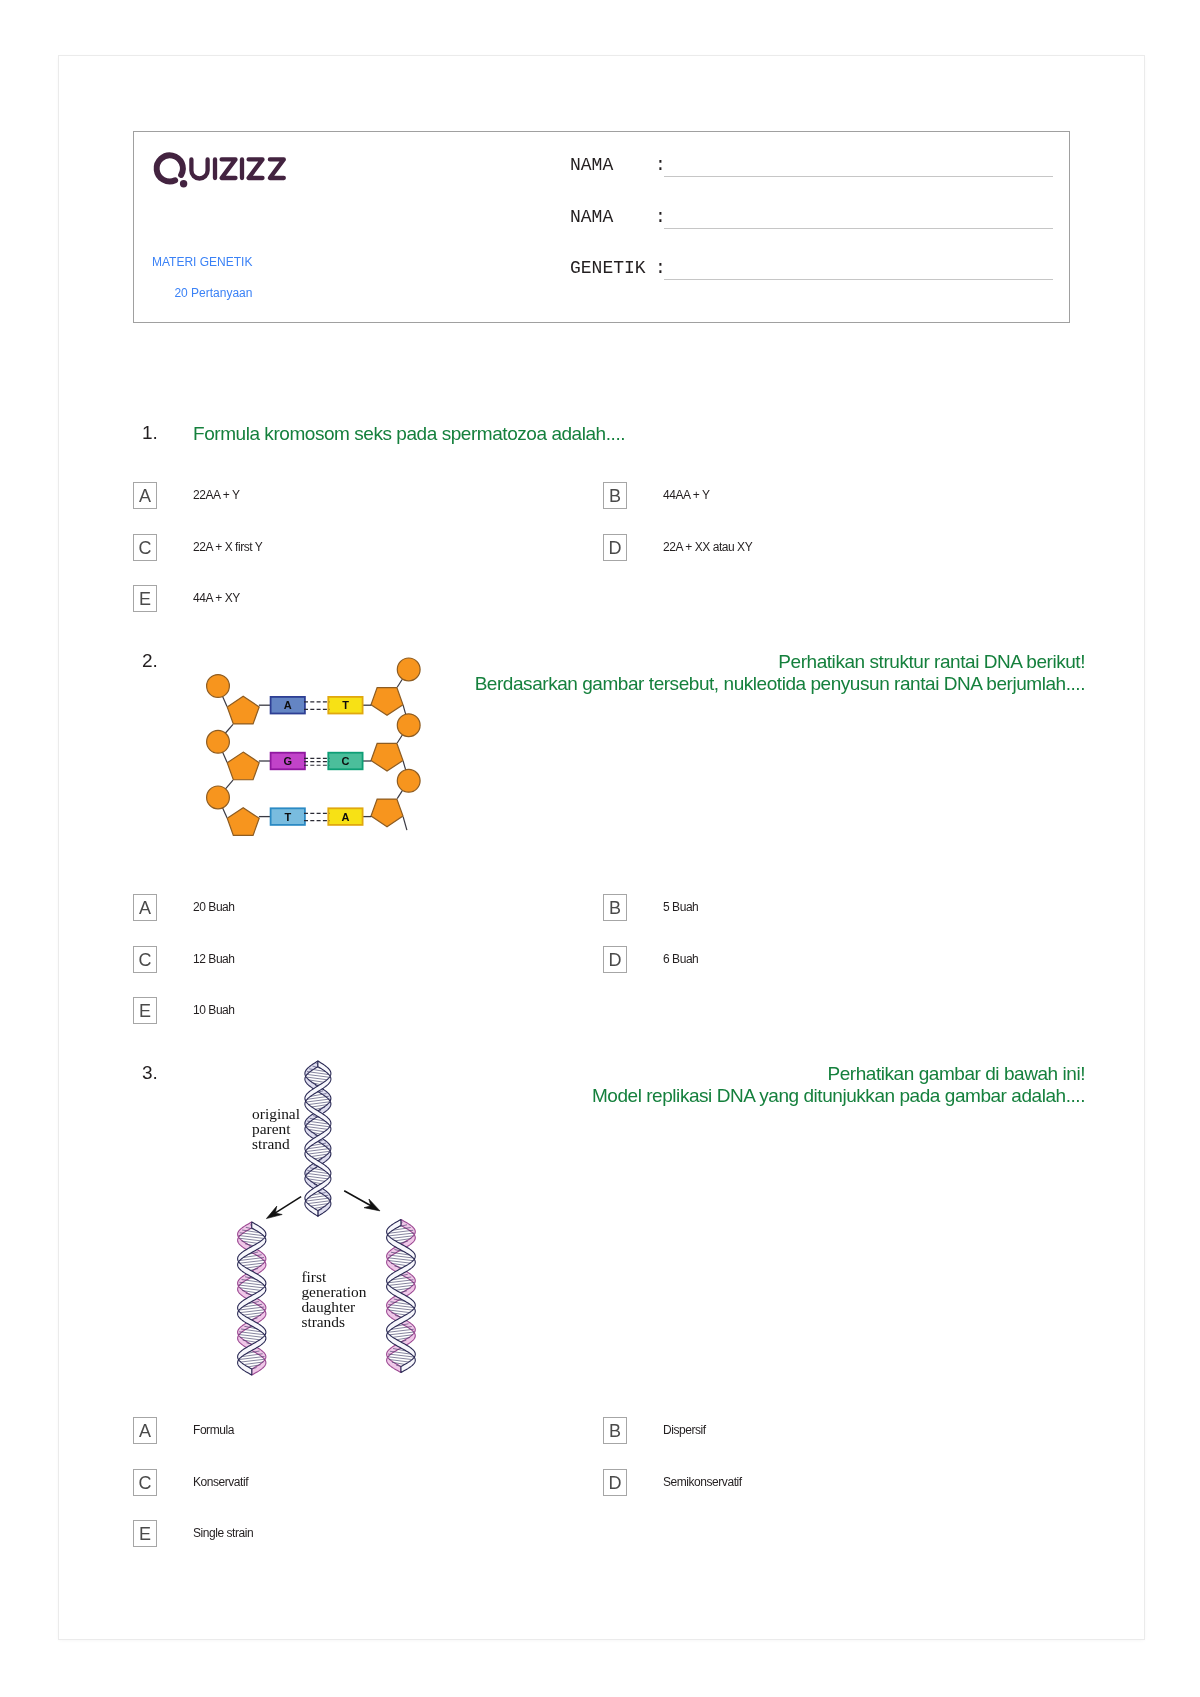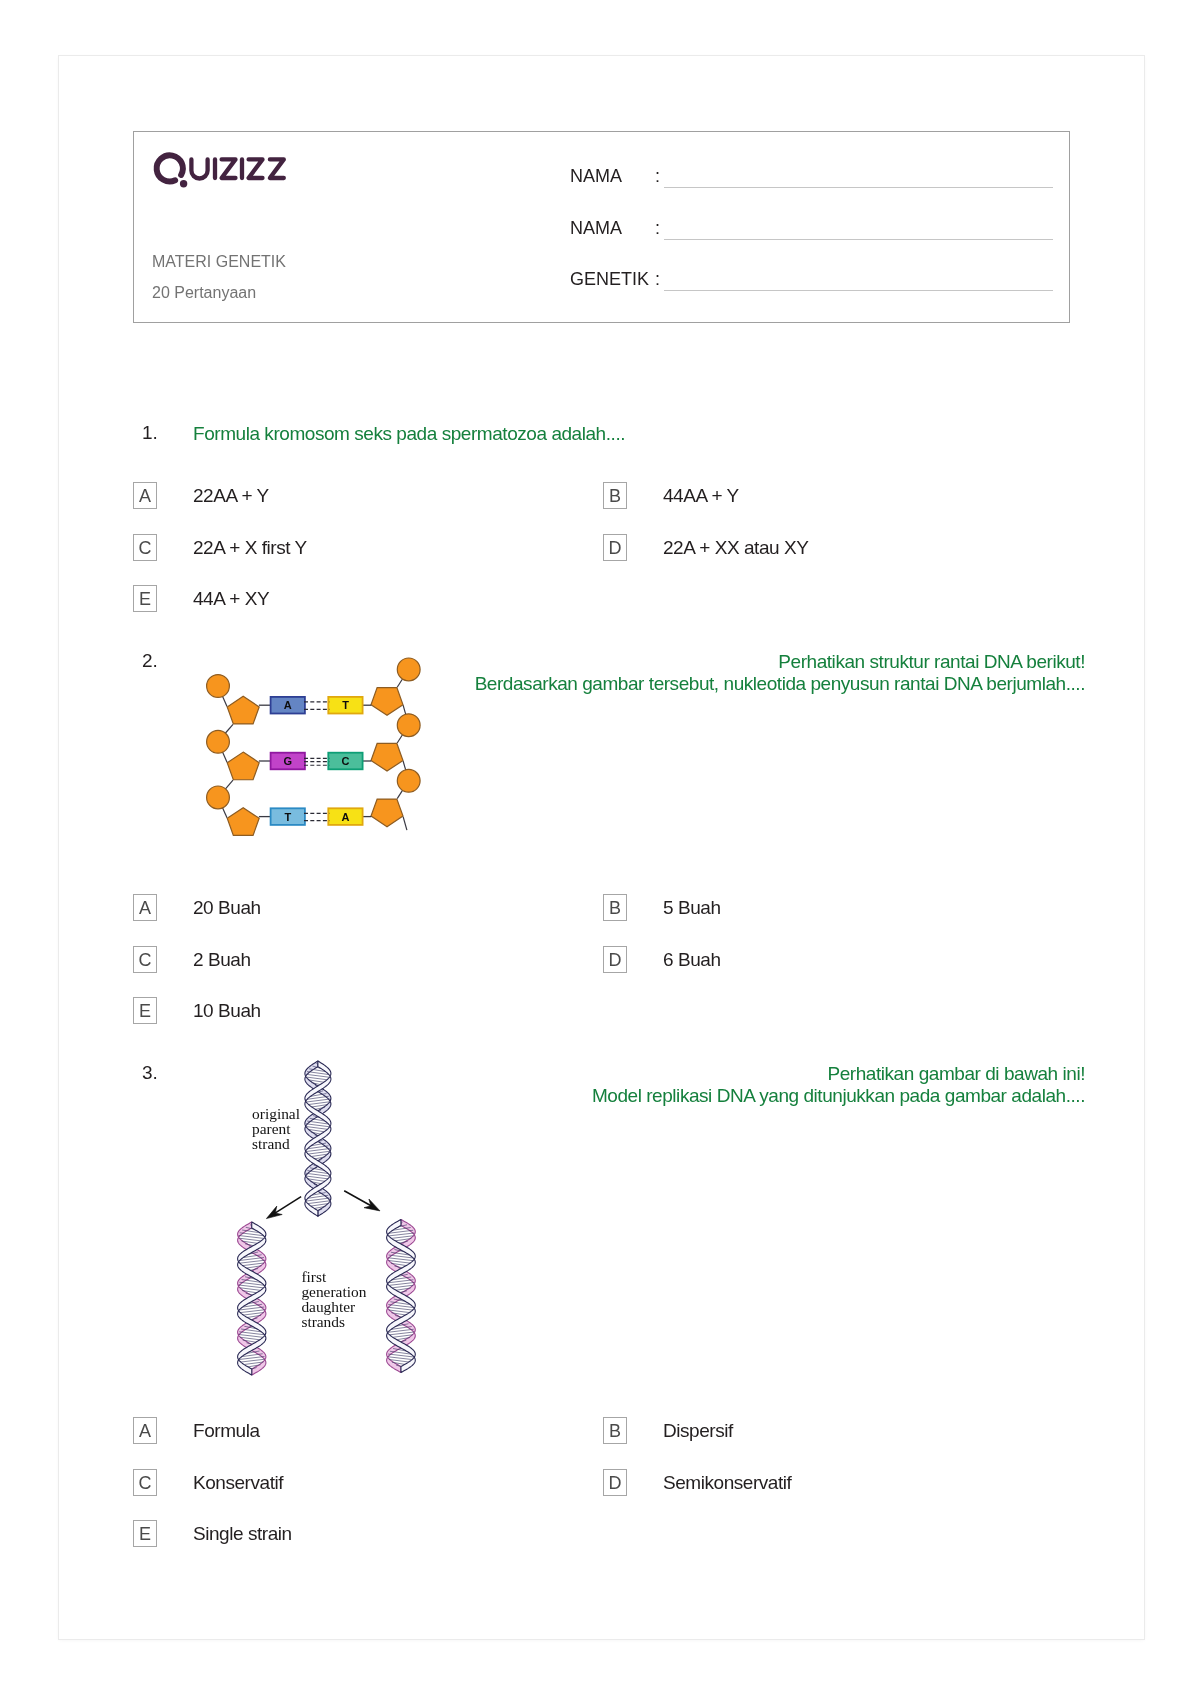--- a/index.html
+++ b/index.html
@@ -5,41 +5,41 @@
 <style>
   html,body{margin:0;padding:0;background:#ffffff;}
   body{width:1200px;height:1697px;font-family:"Liberation Sans",sans-serif;color:#231f20;}
   .page{position:absolute;left:59px;top:56px;width:1085px;height:1583px;background:#fff;
         box-shadow:0 0 0 1px #ebebeb, 0 1px 4px rgba(0,0,0,.05);}
 
   
   .hdr{position:absolute;left:74px;top:75px;width:937px;height:192px;
        border:1px solid #a0a0a0;box-sizing:border-box;}
   .logo{position:absolute;left:16px;top:14px;}
-  .meta{position:absolute;left:18px;top:115px;font-size:16px;line-height:30.8px;color:#737373;}
+  .meta{position:absolute;left:18px;top:115px;font-size:12px;line-height:30.8px;color:#3b82f6;text-align:right;}
   .meta div{white-space:nowrap;}
-  .fields{position:absolute;left:436px;top:25px;width:483px;}
+  .fields{position:absolute;left:436px;top:14px;width:483px;font-family:Liberation Mono, monospace;}
   .frow{position:relative;height:51.7px;}
   .flabel{position:absolute;left:0;top:9px;font-size:18px;color:#231f20;white-space:nowrap;}
   .fcolon{position:absolute;left:85px;top:9px;font-size:18px;color:#231f20;}
   .fline{position:absolute;left:94px;right:0;top:30px;border-bottom:1px solid #c6c6c6;}
   .frow.wide .fcolon{left:85px;}
 
   
   .q{position:absolute;left:74px;width:937px;}
   .qnum{position:absolute;left:9px;top:0;font-size:19px;color:#231f20;line-height:19px;}
   .qtext{font-size:19px;line-height:22px;color:#15803d;white-space:pre-line;letter-spacing:-0.45px;}
   .qtext-side{position:absolute;left:327px;top:0;width:625px;font-size:19px;line-height:22px;text-align:right;}
 
   .opts{position:absolute;left:0px;width:937px;}
   .opt{position:absolute;height:28px;}
   .obox{position:absolute;left:0;top:0;width:24px;height:27px;border:1px solid #a6a6a6;
         box-sizing:border-box;color:#4a4a4a;font-size:18px;text-align:center;line-height:26px;
         background:#fff;}
-  .olabel{position:absolute;left:60px;top:0;font-size:19px;line-height:27px;color:#231f20;white-space:nowrap;letter-spacing:-0.45px;}
+  .olabel{position:absolute;left:60px;top:0;font-size:12px;line-height:27px;color:#231f20;white-space:nowrap;letter-spacing:-0.45px;}
 
   .qimg{position:absolute;}
   .dna-ladder-diagram{left:65px;top:1px;width:225px;height:186px;}
   .dna-replication-diagram{left:98px;top:-11px;width:192px;height:336px;}
 </style>
 </head>
 <body>
 
 <div class="page">
 
@@ -182,21 +182,21 @@
           <div class="opt" style="left: 0px; top: 0px;">
             <span class="obox">A</span>
             <span class="olabel">20 Buah</span>
           </div>
           <div class="opt" style="left: 470px; top: 0px;">
             <span class="obox">B</span>
             <span class="olabel">5 Buah</span>
           </div>
           <div class="opt" style="left: 0px; top: 51.6px;">
             <span class="obox">C</span>
-            <span class="olabel">2 Buah</span>
+            <span class="olabel">12 Buah</span>
           </div>
           <div class="opt" style="left: 470px; top: 51.6px;">
             <span class="obox">D</span>
             <span class="olabel">6 Buah</span>
           </div>
           <div class="opt" style="left: 0px; top: 103.2px;">
             <span class="obox">E</span>
             <span class="olabel">10 Buah</span>
           </div>
         </div>

